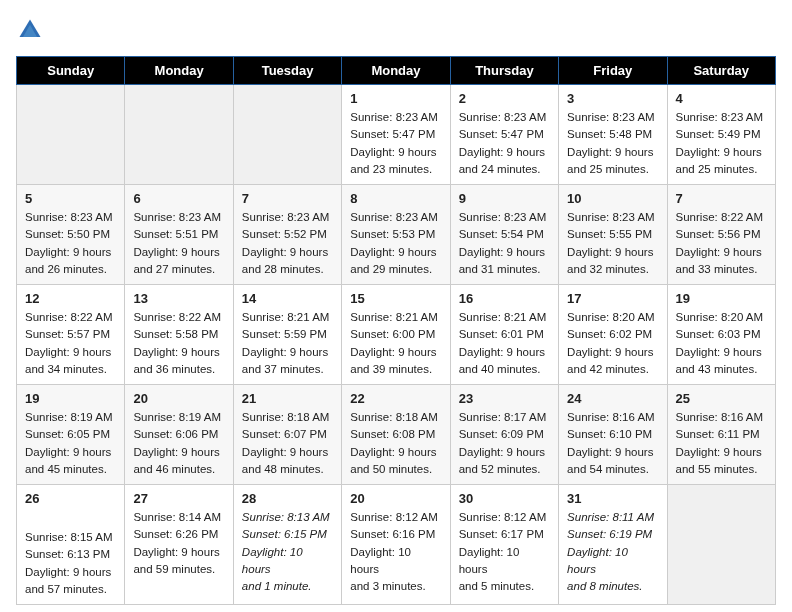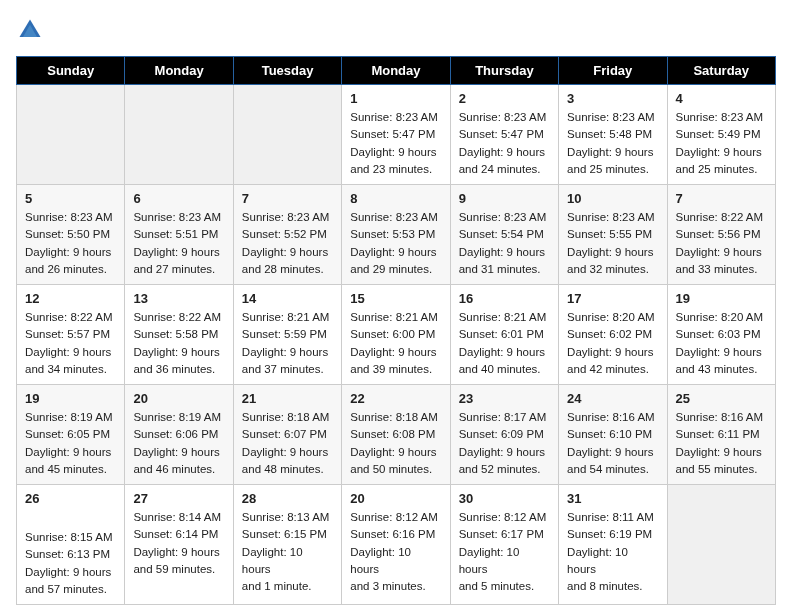--- a/index.html
+++ b/index.html
@@ -315,48 +315,48 @@
         <td>
           <span class="day-number">26</span>
           <div class="day-info" style="white-space: pre-line; margin-top: 23px;">Sunrise: 8:15 AM
 Sunset: 6:13 PM
 Daylight: 9 hours
 and 57 minutes.</div>
         </td>
         <td>
           <span class="day-number">27</span>
           <div class="day-info" style="white-space: pre-line;">Sunrise: 8:14 AM
-Sunset: 6:14 PM
+Sunset: 6:26 PM
 Daylight: 9 hours
 and 59 minutes.</div>
         </td>
         <td>
           <span class="day-number">28</span>
-          <div class="day-info" style="white-space: pre-line;">Sunrise: 8:13 AM
+          <div class="day-info" style="white-space: pre-line; font-style: italic;">Sunrise: 8:13 AM
 Sunset: 6:15 PM
 Daylight: 10 hours
 and 1 minute.</div>
         </td>
         <td>
           <span class="day-number">20</span>
           <div class="day-info" style="white-space: pre-line;">Sunrise: 8:12 AM
 Sunset: 6:16 PM
 Daylight: 10 hours
 and 3 minutes.</div>
         </td>
         <td>
           <span class="day-number">30</span>
           <div class="day-info" style="white-space: pre-line;">Sunrise: 8:12 AM
 Sunset: 6:17 PM
 Daylight: 10 hours
 and 5 minutes.</div>
         </td>
         <td>
           <span class="day-number">31</span>
-          <div class="day-info" style="white-space: pre-line;">Sunrise: 8:11 AM
+          <div class="day-info" style="white-space: pre-line; font-style: italic;">Sunrise: 8:11 AM
 Sunset: 6:19 PM
 Daylight: 10 hours
 and 8 minutes.</div>
         </td>
         <td class="empty-cell"></td>
       </tr>
     </tbody>
 </table>
 
 </body></html>

